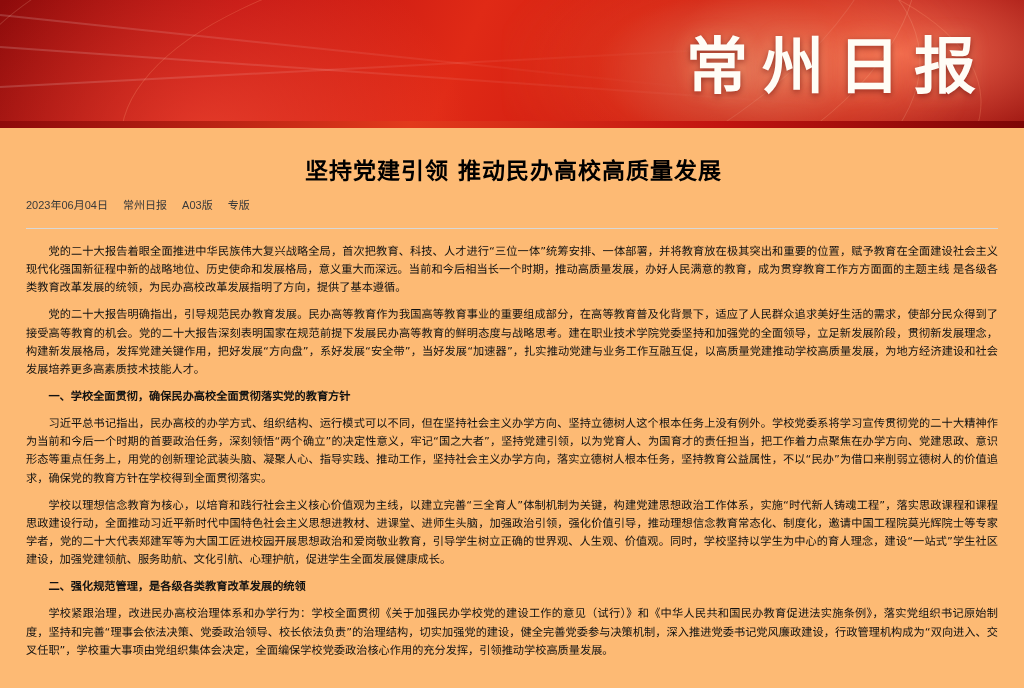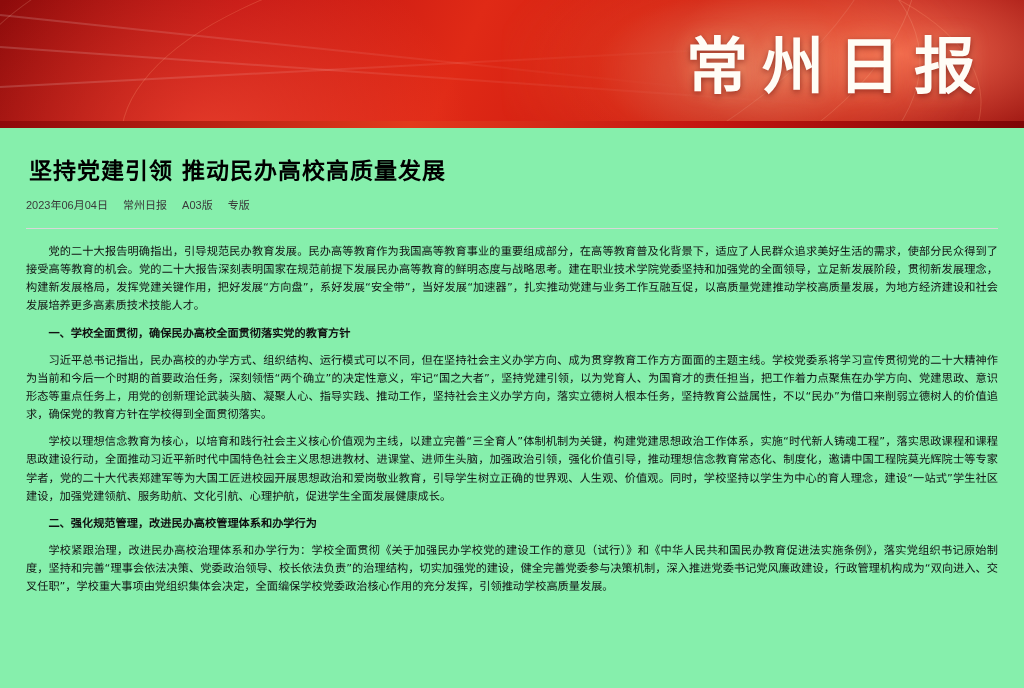--- a/index.html
+++ b/index.html
@@ -11,21 +11,21 @@
     width: 1024px;
     height: 688px;
     font-family: "Liberation Sans", sans-serif;
     color: #111;
     overflow: hidden;
   }
   .page {
     position: relative;
     width: 1024px;
     height: 688px;
-    background: #86efac;
+    background: #fdba74;
   }
 
   
   .masthead {
     position: relative;
     width: 1024px;
     height: 128px;
     overflow: hidden;
     background: #b30000;
   }
@@ -83,20 +83,21 @@
     box-sizing: border-box;
     padding: 18px 26px 0 26px;
   }
   .headline {
     font-family: "DejaVu Sans", "Liberation Sans", sans-serif;
     font-weight: 700;
     font-size: 23px;
     letter-spacing: 1px;
     color: #000;
     margin: 6px 0 10px 3px;
+    text-align: center;
   }
   .byline {
     font-family: "DejaVu Sans", "Liberation Sans", sans-serif;
     font-weight: 700;
     font-size: 14px;
     color: #1a1a1a;
     margin: 0 0 14px 0;
   }
   .meta {
     font-size: 11px;
@@ -144,22 +145,23 @@
   <div class="article">
     <h1 class="headline">坚持党建引领  推动民办高校高质量发展</h1>
     <div class="meta">
       <span>2023年06月04日</span>
       <span>常州日报</span>
       <span>A03版</span>
       <span>专版</span>
     </div>
     <div class="rule"></div>
     <div class="body" id="article-body">
+        <p class="">党的二十大报告着眼全面推进中华民族伟大复兴战略全局，首次把教育、科技、人才进行“三位一体”统筹安排、一体部署，并将教育放在极其突出和重要的位置，赋予教育在全面建设社会主义现代化强国新征程中新的战略地位、历史使命和发展格局，意义重大而深远。当前和今后相当长一个时期，推动高质量发展，办好人民满意的教育，成为贯穿教育工作方方面面的主题主线 是各级各类教育改革发展的统领，为民办高校改革发展指明了方向，提供了基本遵循。</p>
         <p class="">党的二十大报告明确指出，引导规范民办教育发展。民办高等教育作为我国高等教育事业的重要组成部分，在高等教育普及化背景下，适应了人民群众追求美好生活的需求，使部分民众得到了接受高等教育的机会。党的二十大报告深刻表明国家在规范前提下发展民办高等教育的鲜明态度与战略思考。建在职业技术学院党委坚持和加强党的全面领导，立足新发展阶段，贯彻新发展理念，构建新发展格局，发挥党建关键作用，把好发展“方向盘”，系好发展“安全带”，当好发展“加速器”，扎实推动党建与业务工作互融互促，以高质量党建推动学校高质量发展，为地方经济建设和社会发展培养更多高素质技术技能人才。</p>
         <p class="section">一、学校全面贯彻，确保民办高校全面贯彻落实党的教育方针</p>
-        <p class="">习近平总书记指出，民办高校的办学方式、组织结构、运行模式可以不同，但在坚持社会主义办学方向、成为贯穿教育工作方方面面的主题主线。学校党委系将学习宣传贯彻党的二十大精神作为当前和今后一个时期的首要政治任务，深刻领悟“两个确立”的决定性意义，牢记“国之大者”，坚持党建引领，以为党育人、为国育才的责任担当，把工作着力点聚焦在办学方向、党建思政、意识形态等重点任务上，用党的创新理论武装头脑、凝聚人心、指导实践、推动工作，坚持社会主义办学方向，落实立德树人根本任务，坚持教育公益属性，不以“民办”为借口来削弱立德树人的价值追求，确保党的教育方针在学校得到全面贯彻落实。</p>
+        <p class="">习近平总书记指出，民办高校的办学方式、组织结构、运行模式可以不同，但在坚持社会主义办学方向、坚持立德树人这个根本任务上没有例外。学校党委系将学习宣传贯彻党的二十大精神作为当前和今后一个时期的首要政治任务，深刻领悟“两个确立”的决定性意义，牢记“国之大者”，坚持党建引领，以为党育人、为国育才的责任担当，把工作着力点聚焦在办学方向、党建思政、意识形态等重点任务上，用党的创新理论武装头脑、凝聚人心、指导实践、推动工作，坚持社会主义办学方向，落实立德树人根本任务，坚持教育公益属性，不以“民办”为借口来削弱立德树人的价值追求，确保党的教育方针在学校得到全面贯彻落实。</p>
         <p class="">学校以理想信念教育为核心，以培育和践行社会主义核心价值观为主线，以建立完善“三全育人”体制机制为关键，构建党建思想政治工作体系，实施“时代新人铸魂工程”，落实思政课程和课程思政建设行动，全面推动习近平新时代中国特色社会主义思想进教材、进课堂、进师生头脑，加强政治引领，强化价值引导，推动理想信念教育常态化、制度化，邀请中国工程院莫光辉院士等专家学者，党的二十大代表郑建军等为大国工匠进校园开展思想政治和爱岗敬业教育，引导学生树立正确的世界观、人生观、价值观。同时，学校坚持以学生为中心的育人理念，建设“一站式”学生社区建设，加强党建领航、服务助航、文化引航、心理护航，促进学生全面发展健康成长。</p>
-        <p class="section">二、强化规范管理，改进民办高校管理体系和办学行为</p>
+        <p class="section">二、强化规范管理，是各级各类教育改革发展的统领</p>
         <p class="">学校紧跟治理，改进民办高校治理体系和办学行为：学校全面贯彻《关于加强民办学校党的建设工作的意见（试行）》和《中华人民共和国民办教育促进法实施条例》，落实党组织书记原始制度，坚持和完善“理事会依法决策、党委政治领导、校长依法负责”的治理结构，切实加强党的建设，健全完善党委参与决策机制，深入推进党委书记党风廉政建设，行政管理机构成为“双向进入、交叉任职”，学校重大事项由党组织集体会决定，全面编保学校党委政治核心作用的充分发挥，引领推动学校高质量发展。</p>
       </div>
   </div>
 
 </div>
 
 </body></html>

